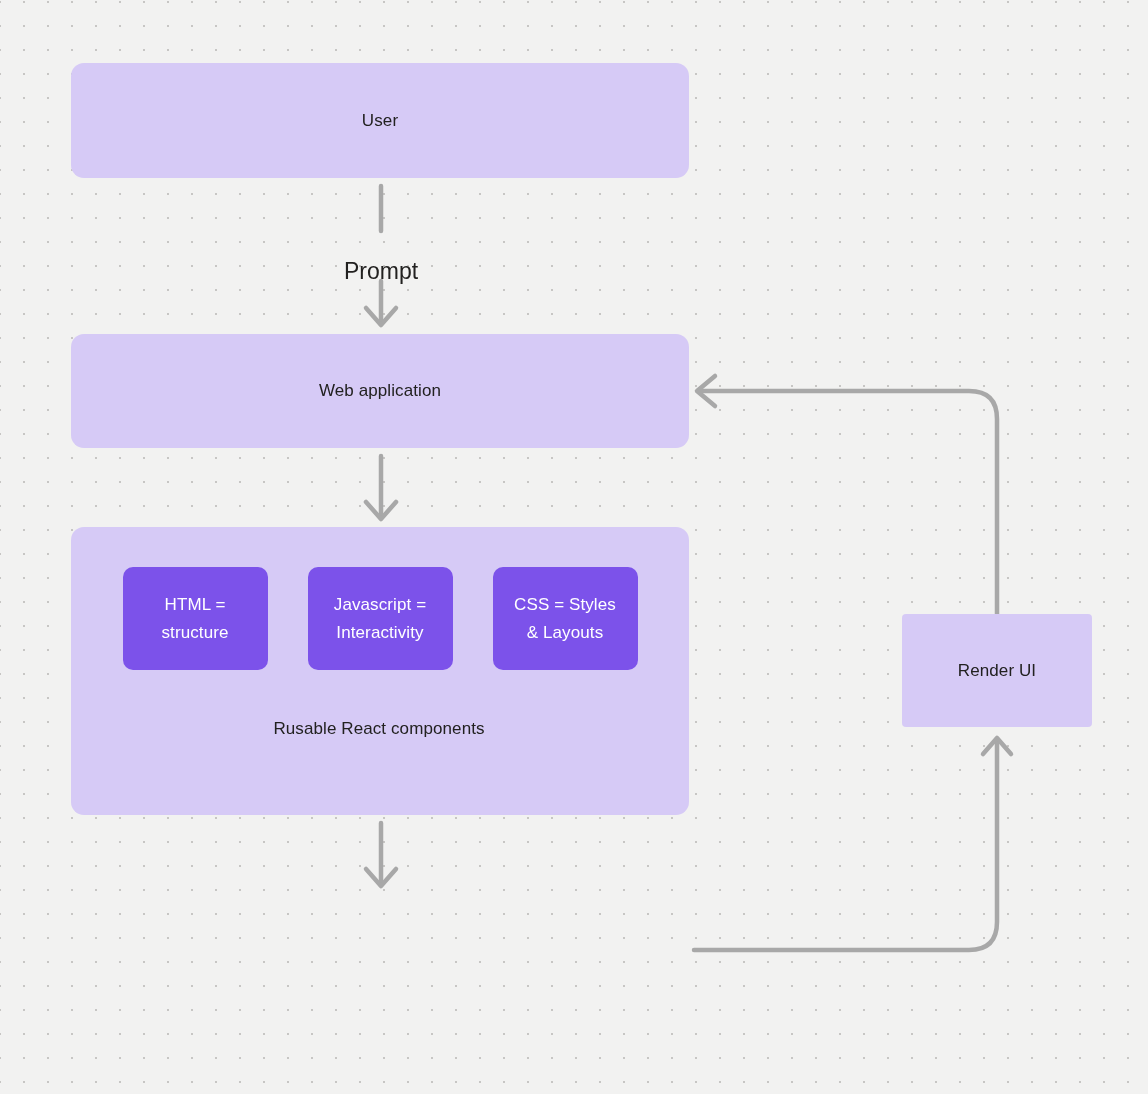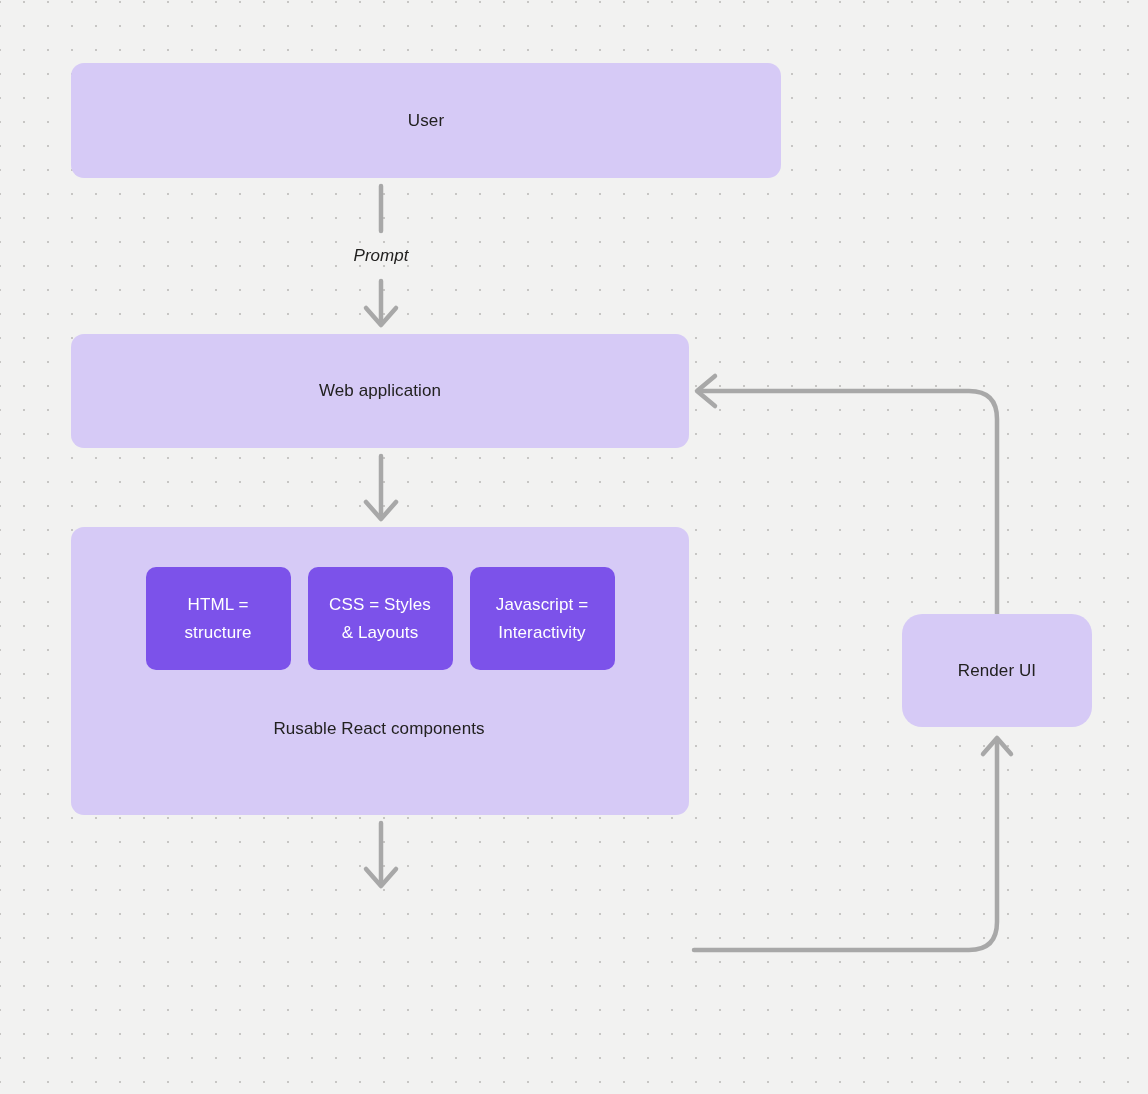--- a/index.html
+++ b/index.html
@@ -35,30 +35,30 @@
   }
   .node{
     position:absolute;
     background:var(--node-fill-light);
     border-radius:13px;
     display:flex;align-items:center;justify-content:center;
     color:var(--text-dark);
     font-size:17px;
     letter-spacing:0.1px;
   }
-  .node-user{left:71px;top:63px;width:710px;height:115px;}
+  .node-user{left:71px;top:63px;width:618px;height:115px;}
   .node-webapp{left:71px;top:334px;width:618px;height:114px;}
   .node-vite{left:71px;top:893px;width:618px;height:115px;}
-  .node-render{left:902px;top:614px;width:190px;height:113px;border-radius:20px;}
+  .node-render{left:902px;top:614px;width:190px;height:113px;border-radius:4px;}
   .group{
     left:71px;top:527px;width:618px;height:288px;
     display:block;
   }
   .group-row{
-    display:flex;justify-content:center;gap:17px;
+    display:flex;justify-content:center;gap:40px;
     padding-top:40px;
   }
   .chip{
     width:145px;height:103px;
     background:var(--node-fill-dark);
     border-radius:10px;
     display:flex;align-items:center;justify-content:center;
     color:var(--text-light);
     font-size:17px;
     text-align:center;
@@ -66,25 +66,24 @@
   .chip span{display:inline-block;width:112px;line-height:28px;}
   .group-caption{
     position:absolute;left:0;top:719px;width:616px;
     text-align:center;
     color:var(--text-dark);
     font-size:17px;
   }
   .group .group-caption{top:192px;}
   .edge-label{
     position:absolute;
-    left:381px;top:246px;
+    left:381px;top:258px;
     transform:translateX(-50%);
     color:var(--text-dark);
-    font-size:17px;
-    font-style:italic;
+    font-size:23px;
   }
 </style>
 </head>
 <body>
 
 <div class="canvas">
 
   <svg class="connectors" viewBox="0 0 1148 1094">
     <g class="connector">
       <path d="M381 186 V231"></path>
@@ -118,24 +117,24 @@
   <div class="node node-webapp">
     <span>Web application</span>
   </div>
 
   <div class="node group">
     <div class="group-row">
       <div class="chip">
         <span>HTML = structure</span>
       </div>
       <div class="chip">
-        <span>CSS = Styles &amp; Layouts</span>
+        <span>Javascript = Interactivity</span>
       </div>
       <div class="chip">
-        <span>Javascript = Interactivity</span>
+        <span>CSS = Styles &amp; Layouts</span>
       </div>
     </div>
     <div class="group-caption">Rusable React components</div>
   </div>
 
 
   <div class="node node-render">
     <span>Render UI</span>
   </div>
 

